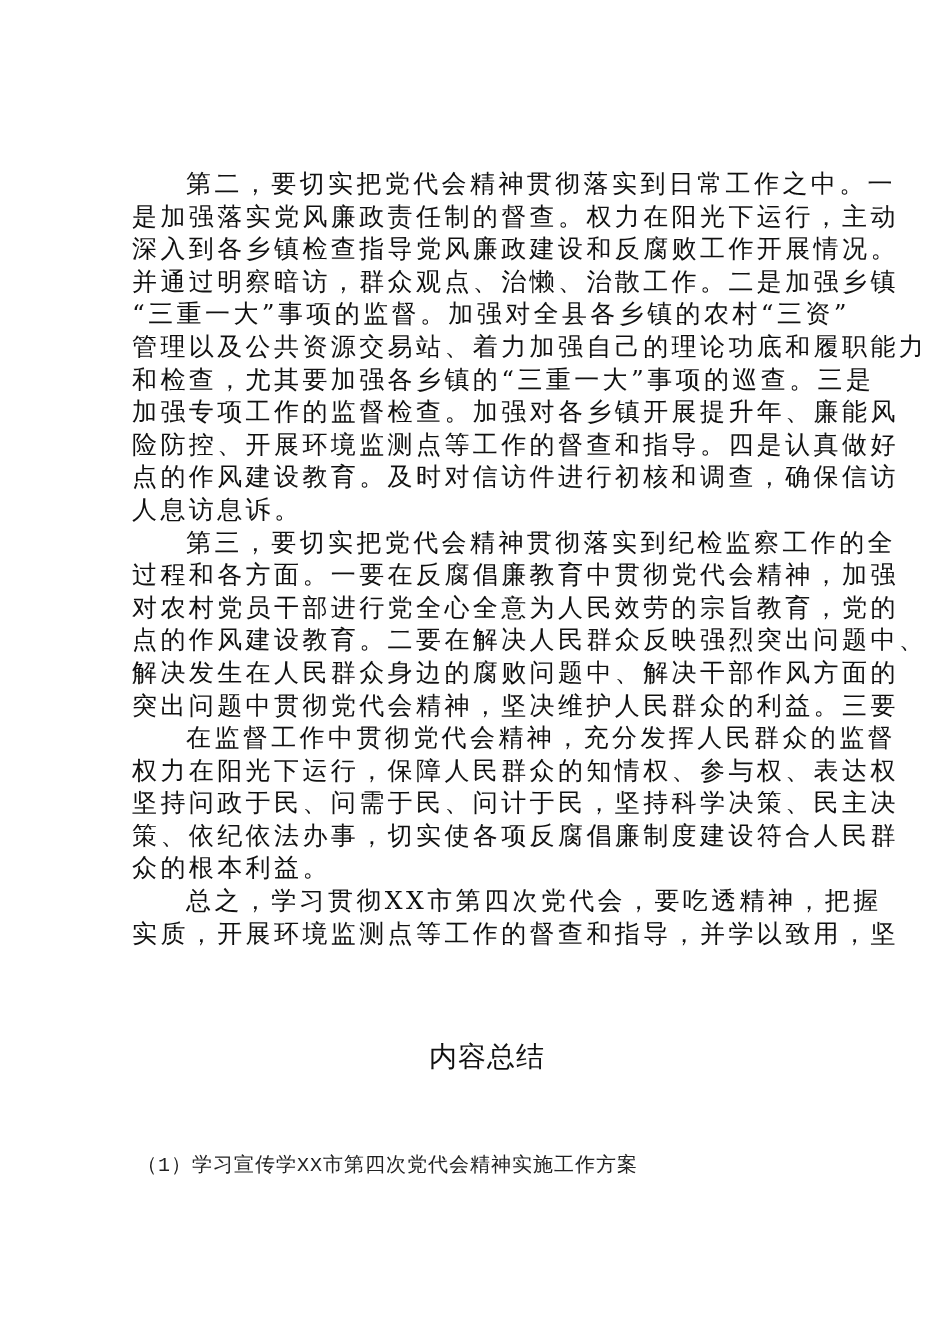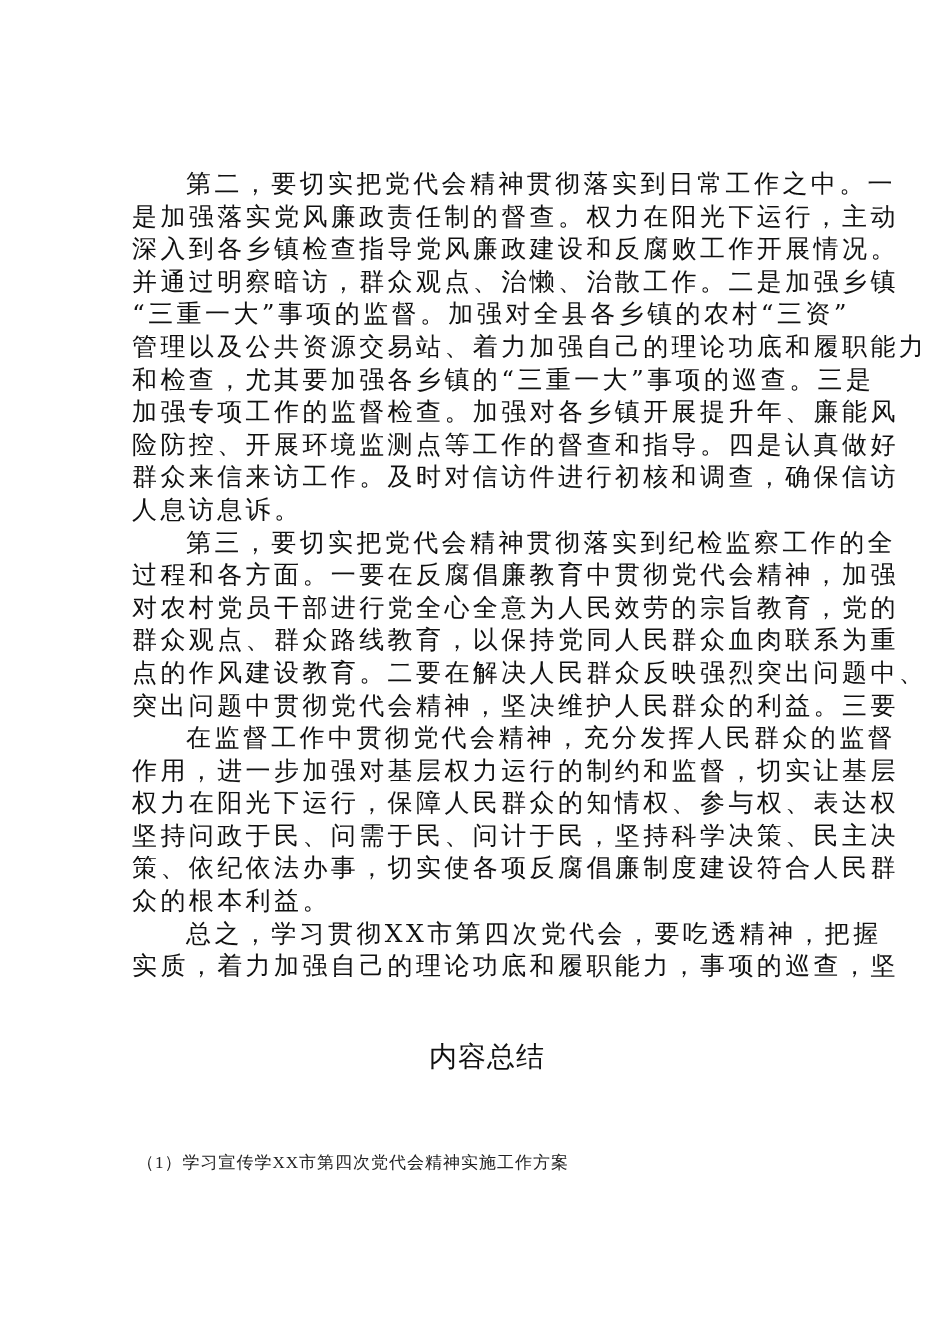--- a/index.html
+++ b/index.html
@@ -13,50 +13,49 @@
   }
   .line { white-space: nowrap; height: 32.6px; }
   .indent { padding-left: 54px; }
   .summary-title {
     position: absolute; left: 0; top: 1038px; width: 950px; text-align: center;
     font-family: "DejaVu Serif", "Liberation Serif", serif;
     font-size: 28px; color: #111; letter-spacing: 1px; padding-left: 12px;
   }
   .summary-item {
     position: absolute; left: 137px; top: 1151px;
-    font-family: Liberation Serif, serif;
-    font-size: 17px; color: #222; letter-spacing: 1px;
+    font-family: Liberation Mono, monospace;
+    font-size: 20px; color: #222; letter-spacing: 1px;
   }
 </style>
 </head>
 <body>
 
 <div class="page">
   <div class="body-text" id="body-text">
       <div class="line indent">第二，要切实把党代会精神贯彻落实到日常工作之中。一</div>
       <div class="line">是加强落实党风廉政责任制的督查。权力在阳光下运行，主动</div>
       <div class="line">深入到各乡镇检查指导党风廉政建设和反腐败工作开展情况。</div>
       <div class="line">并通过明察暗访，群众观点、治懒、治散工作。二是加强乡镇</div>
       <div class="line">“三重一大”事项的监督。加强对全县各乡镇的农村“三资”</div>
       <div class="line">管理以及公共资源交易站、着力加强自己的理论功底和履职能力</div>
       <div class="line">和检查，尤其要加强各乡镇的“三重一大”事项的巡查。三是</div>
       <div class="line">加强专项工作的监督检查。加强对各乡镇开展提升年、廉能风</div>
       <div class="line">险防控、开展环境监测点等工作的督查和指导。四是认真做好</div>
-      <div class="line">群众来信来访工作。及时对信访件进行初核和调查，确保信访</div>
+      <div class="line">点的作风建设教育。及时对信访件进行初核和调查，确保信访</div>
       <div class="line">人息访息诉。</div>
       <div class="line indent">第三，要切实把党代会精神贯彻落实到纪检监察工作的全</div>
       <div class="line">过程和各方面。一要在反腐倡廉教育中贯彻党代会精神，加强</div>
       <div class="line">对农村党员干部进行党全心全意为人民效劳的宗旨教育，党的</div>
-      <div class="line">群众观点、群众路线教育，以保持党同人民群众血肉联系为重</div>
       <div class="line">点的作风建设教育。二要在解决人民群众反映强烈突出问题中、</div>
+      <div class="line">解决发生在人民群众身边的腐败问题中、解决干部作风方面的</div>
       <div class="line">突出问题中贯彻党代会精神，坚决维护人民群众的利益。三要</div>
       <div class="line indent">在监督工作中贯彻党代会精神，充分发挥人民群众的监督</div>
-      <div class="line">作用，进一步加强对基层权力运行的制约和监督，切实让基层</div>
       <div class="line">权力在阳光下运行，保障人民群众的知情权、参与权、表达权</div>
       <div class="line">坚持问政于民、问需于民、问计于民，坚持科学决策、民主决</div>
       <div class="line">策、依纪依法办事，切实使各项反腐倡廉制度建设符合人民群</div>
       <div class="line">众的根本利益。</div>
       <div class="line indent">总之，学习贯彻XX市第四次党代会，要吃透精神，把握</div>
-      <div class="line">实质，着力加强自己的理论功底和履职能力，事项的巡查，坚</div>
+      <div class="line">实质，开展环境监测点等工作的督查和指导，并学以致用，坚</div>
     </div>
   <div class="summary-title">内容总结</div>
   <div class="summary-item">（1）学习宣传学XX市第四次党代会精神实施工作方案</div>
 </div>
 
 </body></html>

